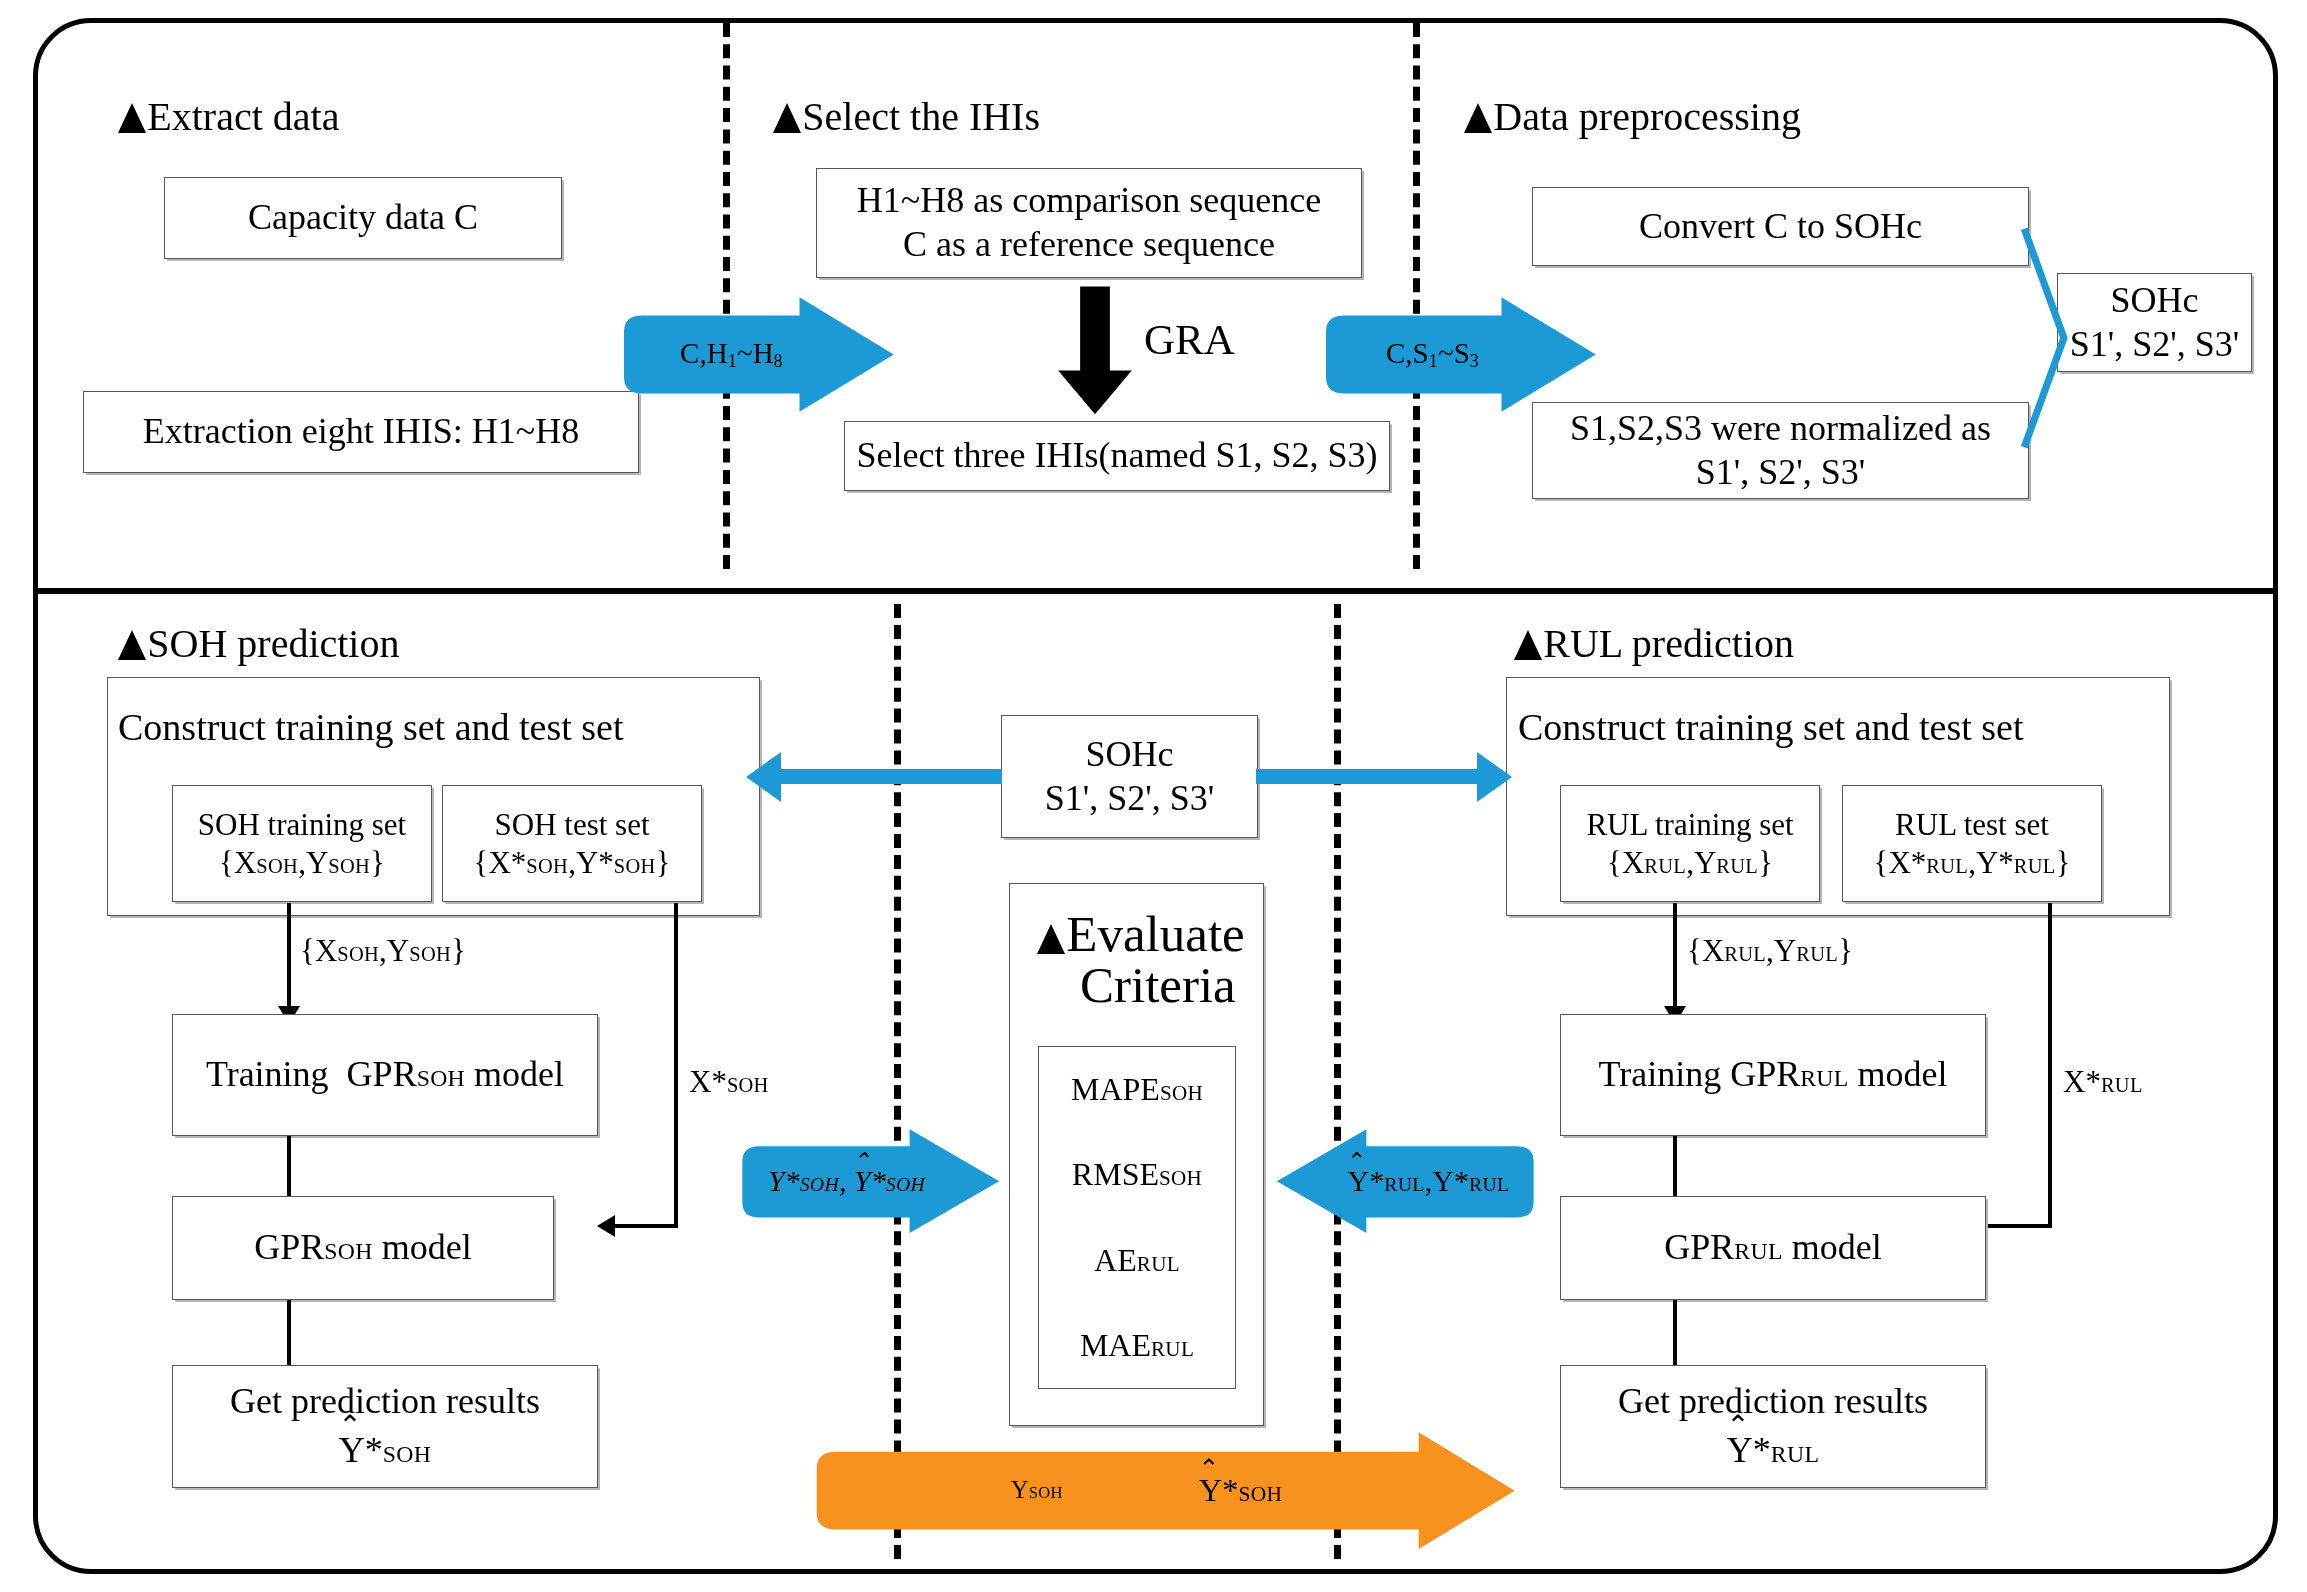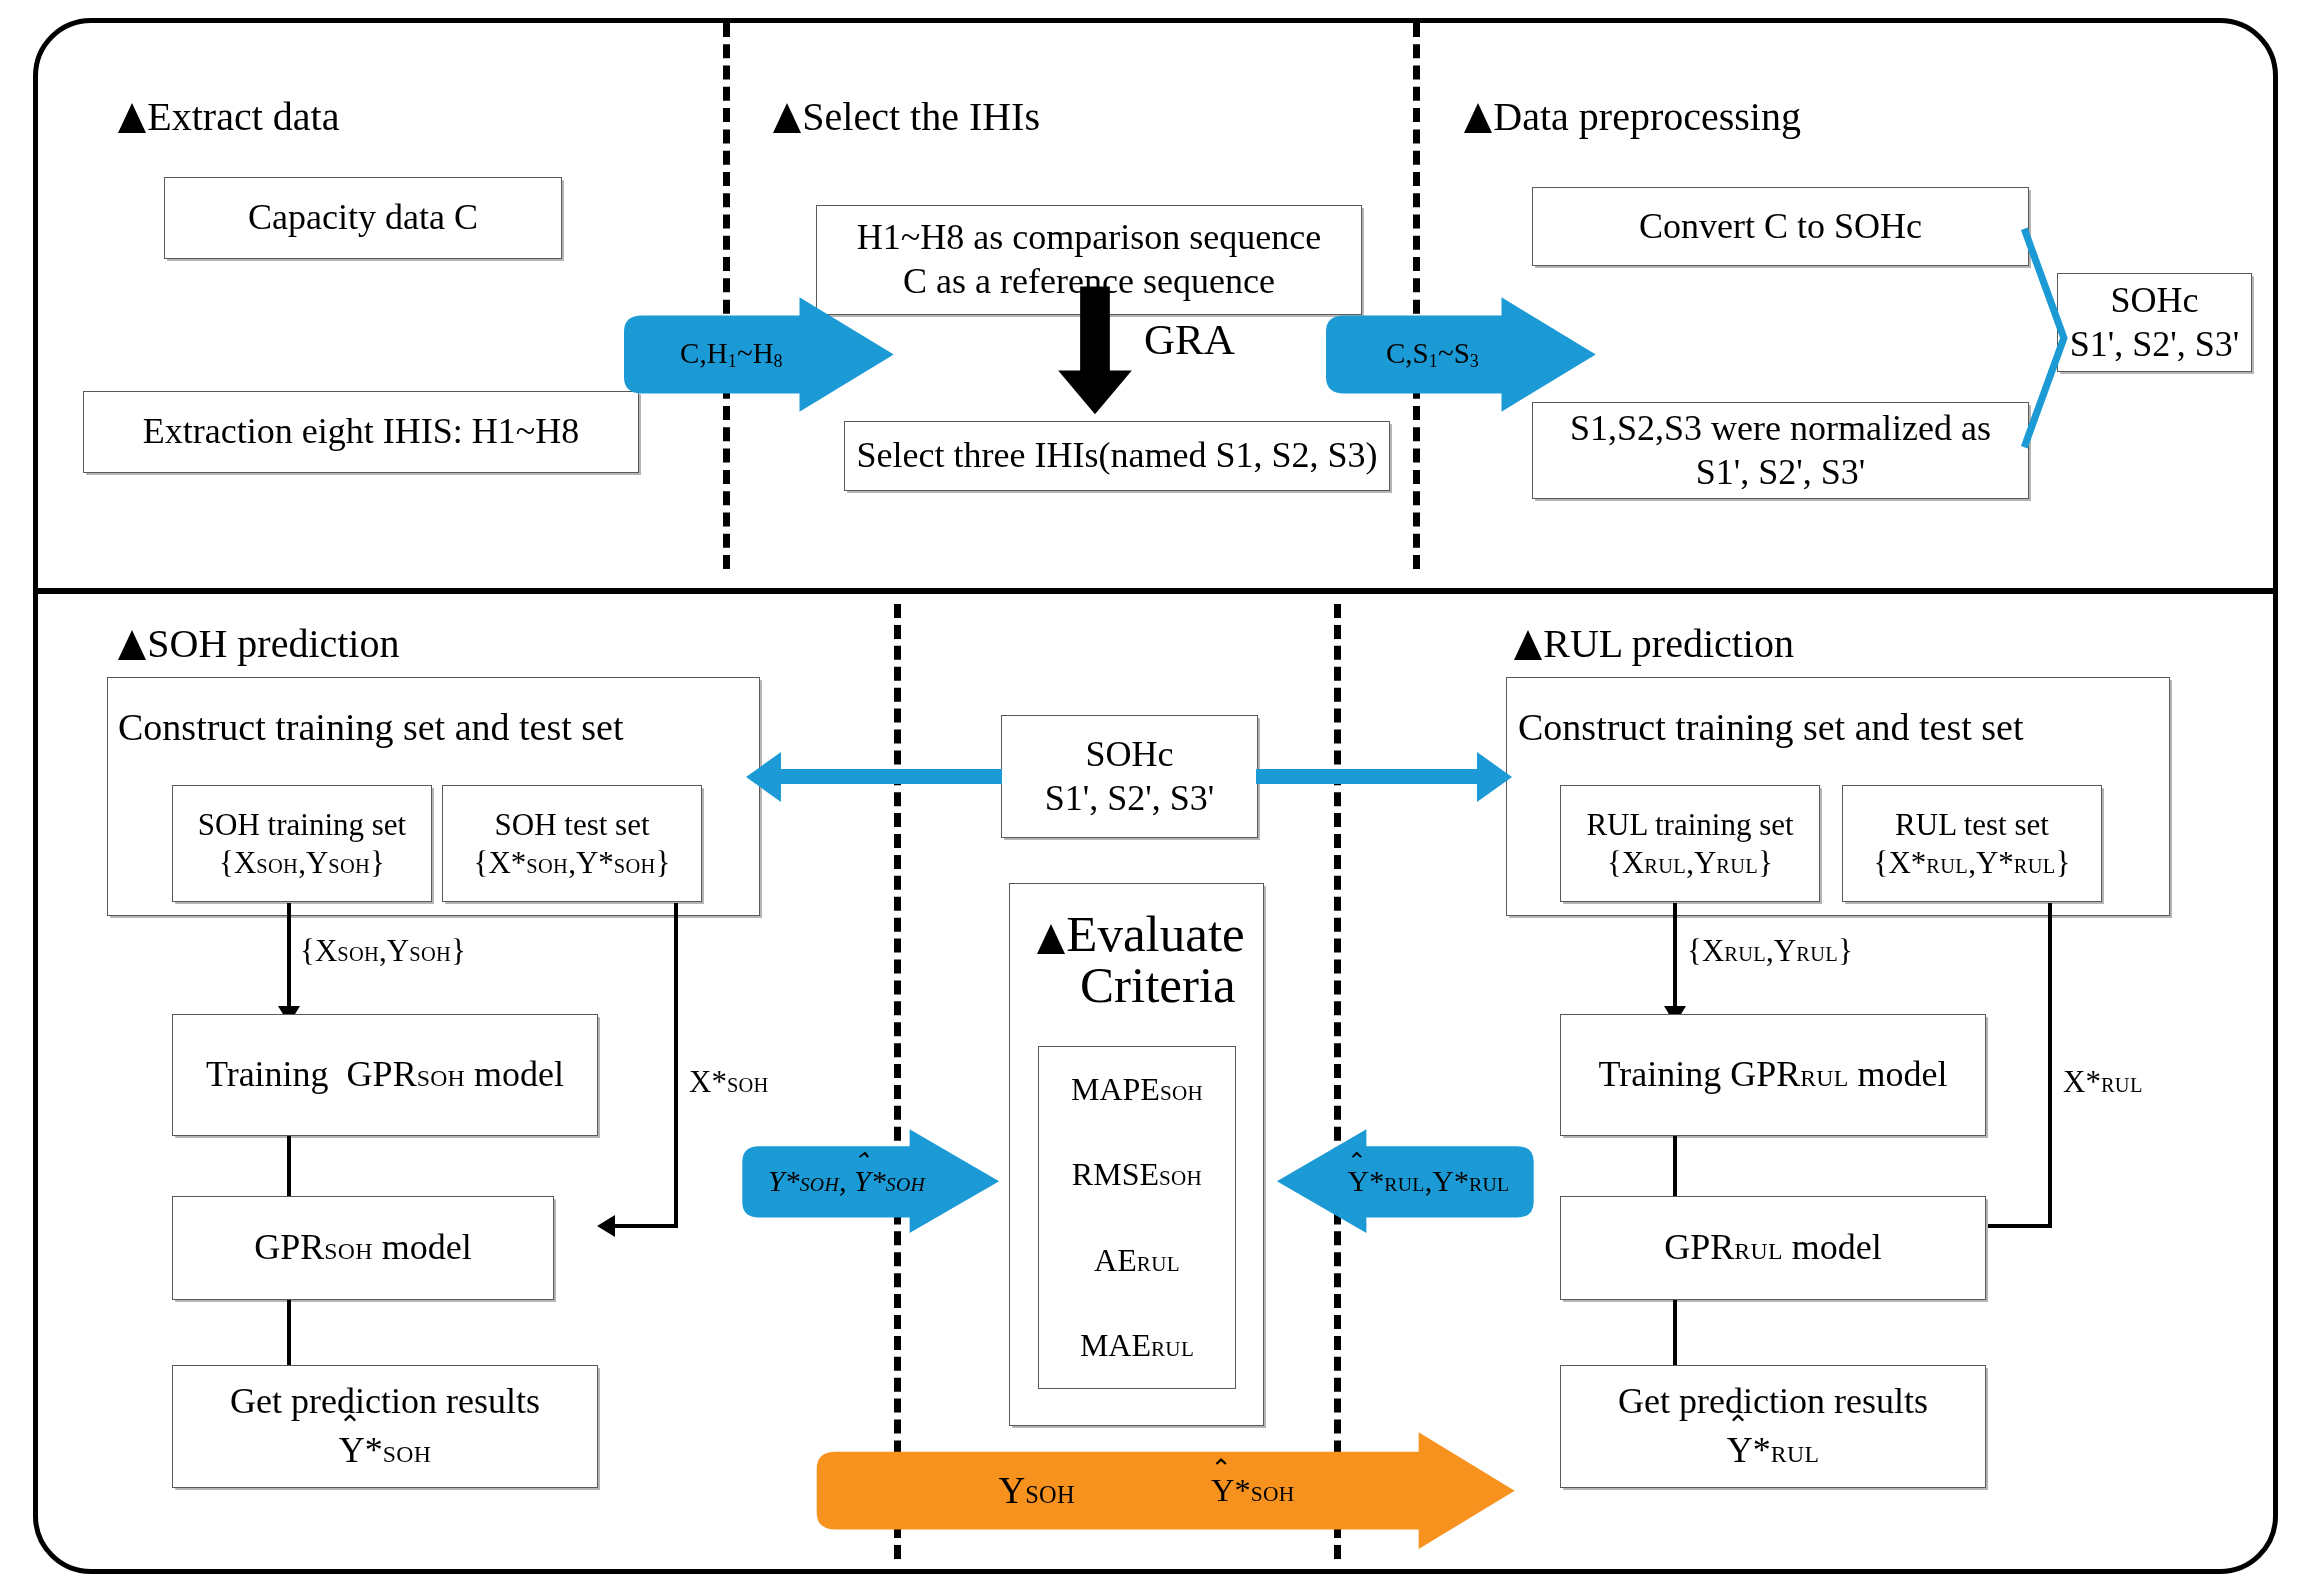--- a/index.html
+++ b/index.html
@@ -78,21 +78,21 @@
     <span class="tri"></span><span>Select the IHIs</span>
   </div>
   <div class="sec-title" style="left:1464px;top:97px;">
     <span class="tri"></span><span>Data preprocessing</span>
   </div>
 
   <div class="box sh fs46" style="left:164px;top:177px;width:398px;height:82px;">Capacity data C</div>
 
   <div class="box sh fs46" style="left:83px;top:391px;width:556px;height:82px;">Extraction  eight  IHIS: H1~H8</div>
 
-  <div class="box sh fs46" style="left:816px;top:168px;width:546px;height:110px;flex-direction:column;margin-top:37px;">
+  <div class="box sh fs46" style="left:816px;top:168px;width:546px;height:110px;flex-direction:column;">
     <div>H1~H8 as comparison sequence</div>
     <div>C as a reference sequence</div>
   </div>
 
   <div class="box sh fs46" style="left:844px;top:421px;width:546px;height:70px;">Select three IHIs(named S1, S2, S3)</div>
 
   <div class="box sh fs46" style="left:1532px;top:187px;width:497px;height:79px;">Convert C to SOHc</div>
 
   <div class="box sh fs46" style="left:1532px;top:402px;width:497px;height:97px;flex-direction:column;">
     <div>S1,S2,S3 were normalized as</div>
@@ -250,18 +250,18 @@
     <path d="M400,52 q0,-24 -26,-24 L142,28 L142,2 L4,82 L142,162 L142,138 L374,138 q26,0 26,-24 Z" fill="#1B9AD6"></path>
   </svg>
   <div class="barrow" style="left:1331px;top:1152px;width:195px;height:58px;">
     <span class="lbl" style="font-size:30px;"><span class="hat">Y</span>*<span class="sc">RUL</span>,Y*<span class="sc">RUL</span></span>
   </div>
 
   <svg class="barrow" style="left:816px;top:1431px;" width="702" height="120" viewBox="0 0 1080 185">
     <path d="M0,58 q0,-26 30,-26 L928,32 L928,2 L1076,92 L928,182 L928,152 L30,152 q-30,0 -30,-26 Z" fill="#F7921E"></path>
   </svg>
   <div class="barrow" style="left:838px;top:1461px;width:617px;height:58px;gap:136px;">
-    <span class="lbl" style="font-size:37px;">Y<span class="sc">SOH</span></span>
+    <span class="lbl" style="font-size:25px;">Y<span class="sc">SOH</span></span>
     <span class="lbl" style="font-size:32.5px;"><span class="hat">Y</span>*<span class="sc">SOH</span></span>
   </div>
 
 </div>
 
 
 </body></html>

